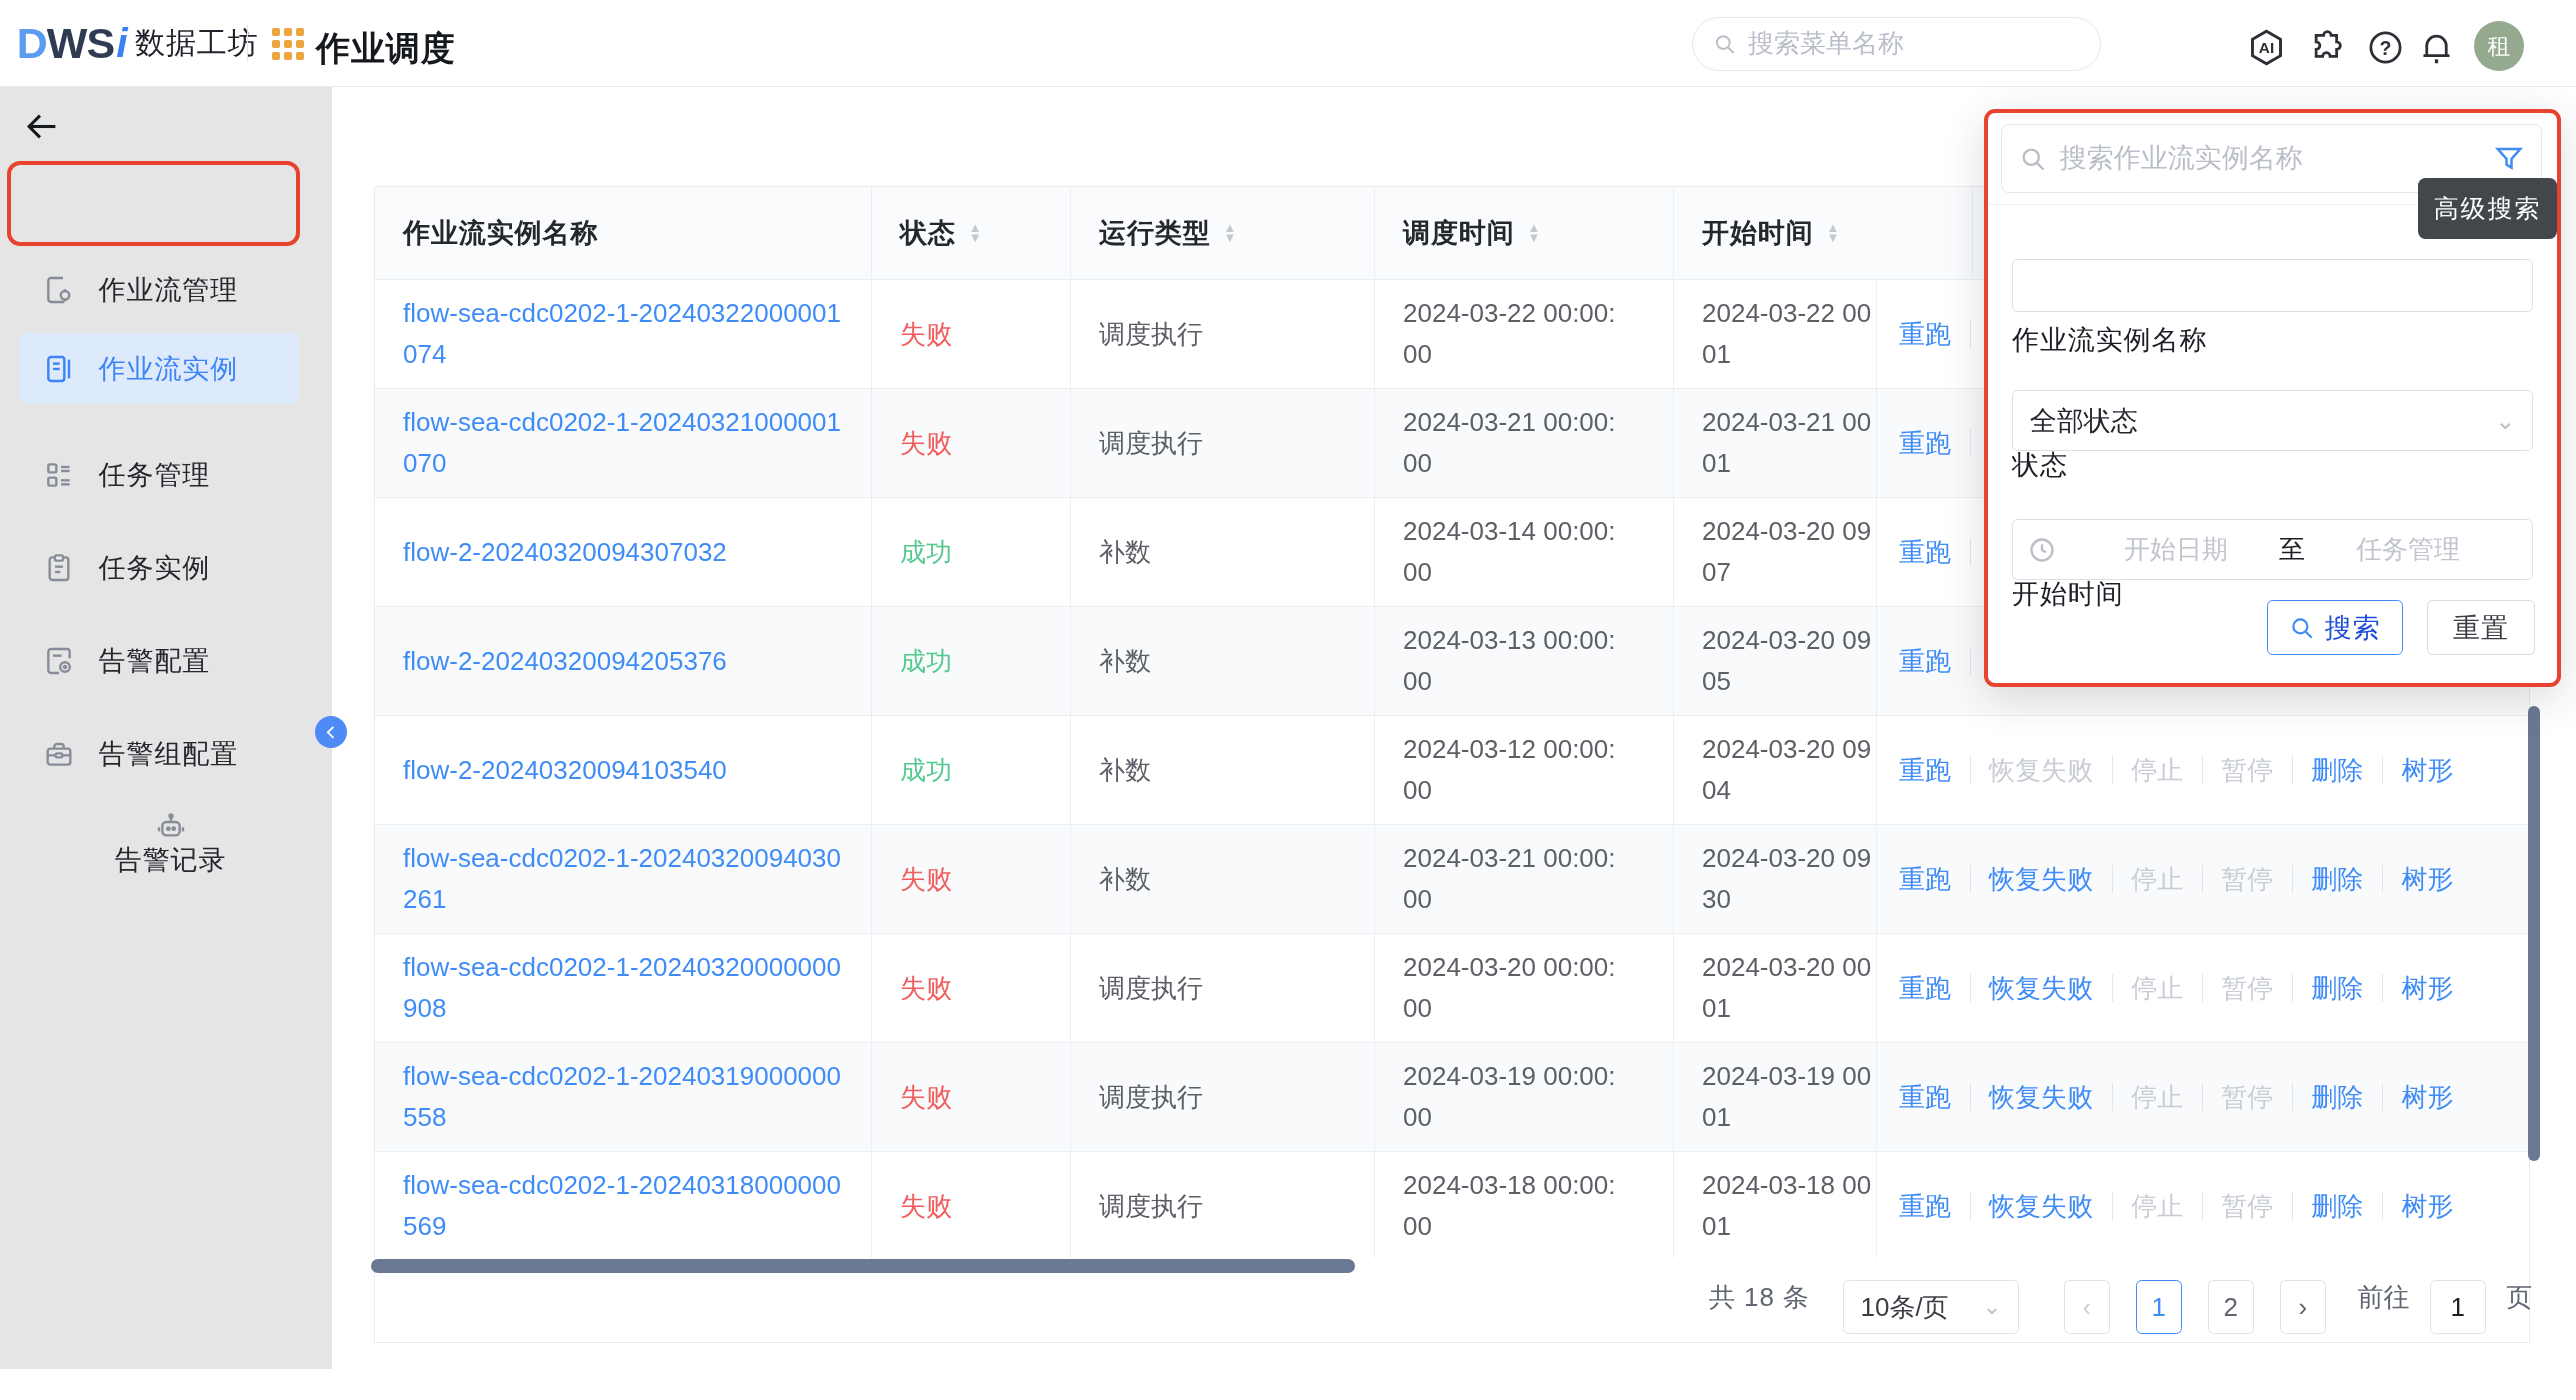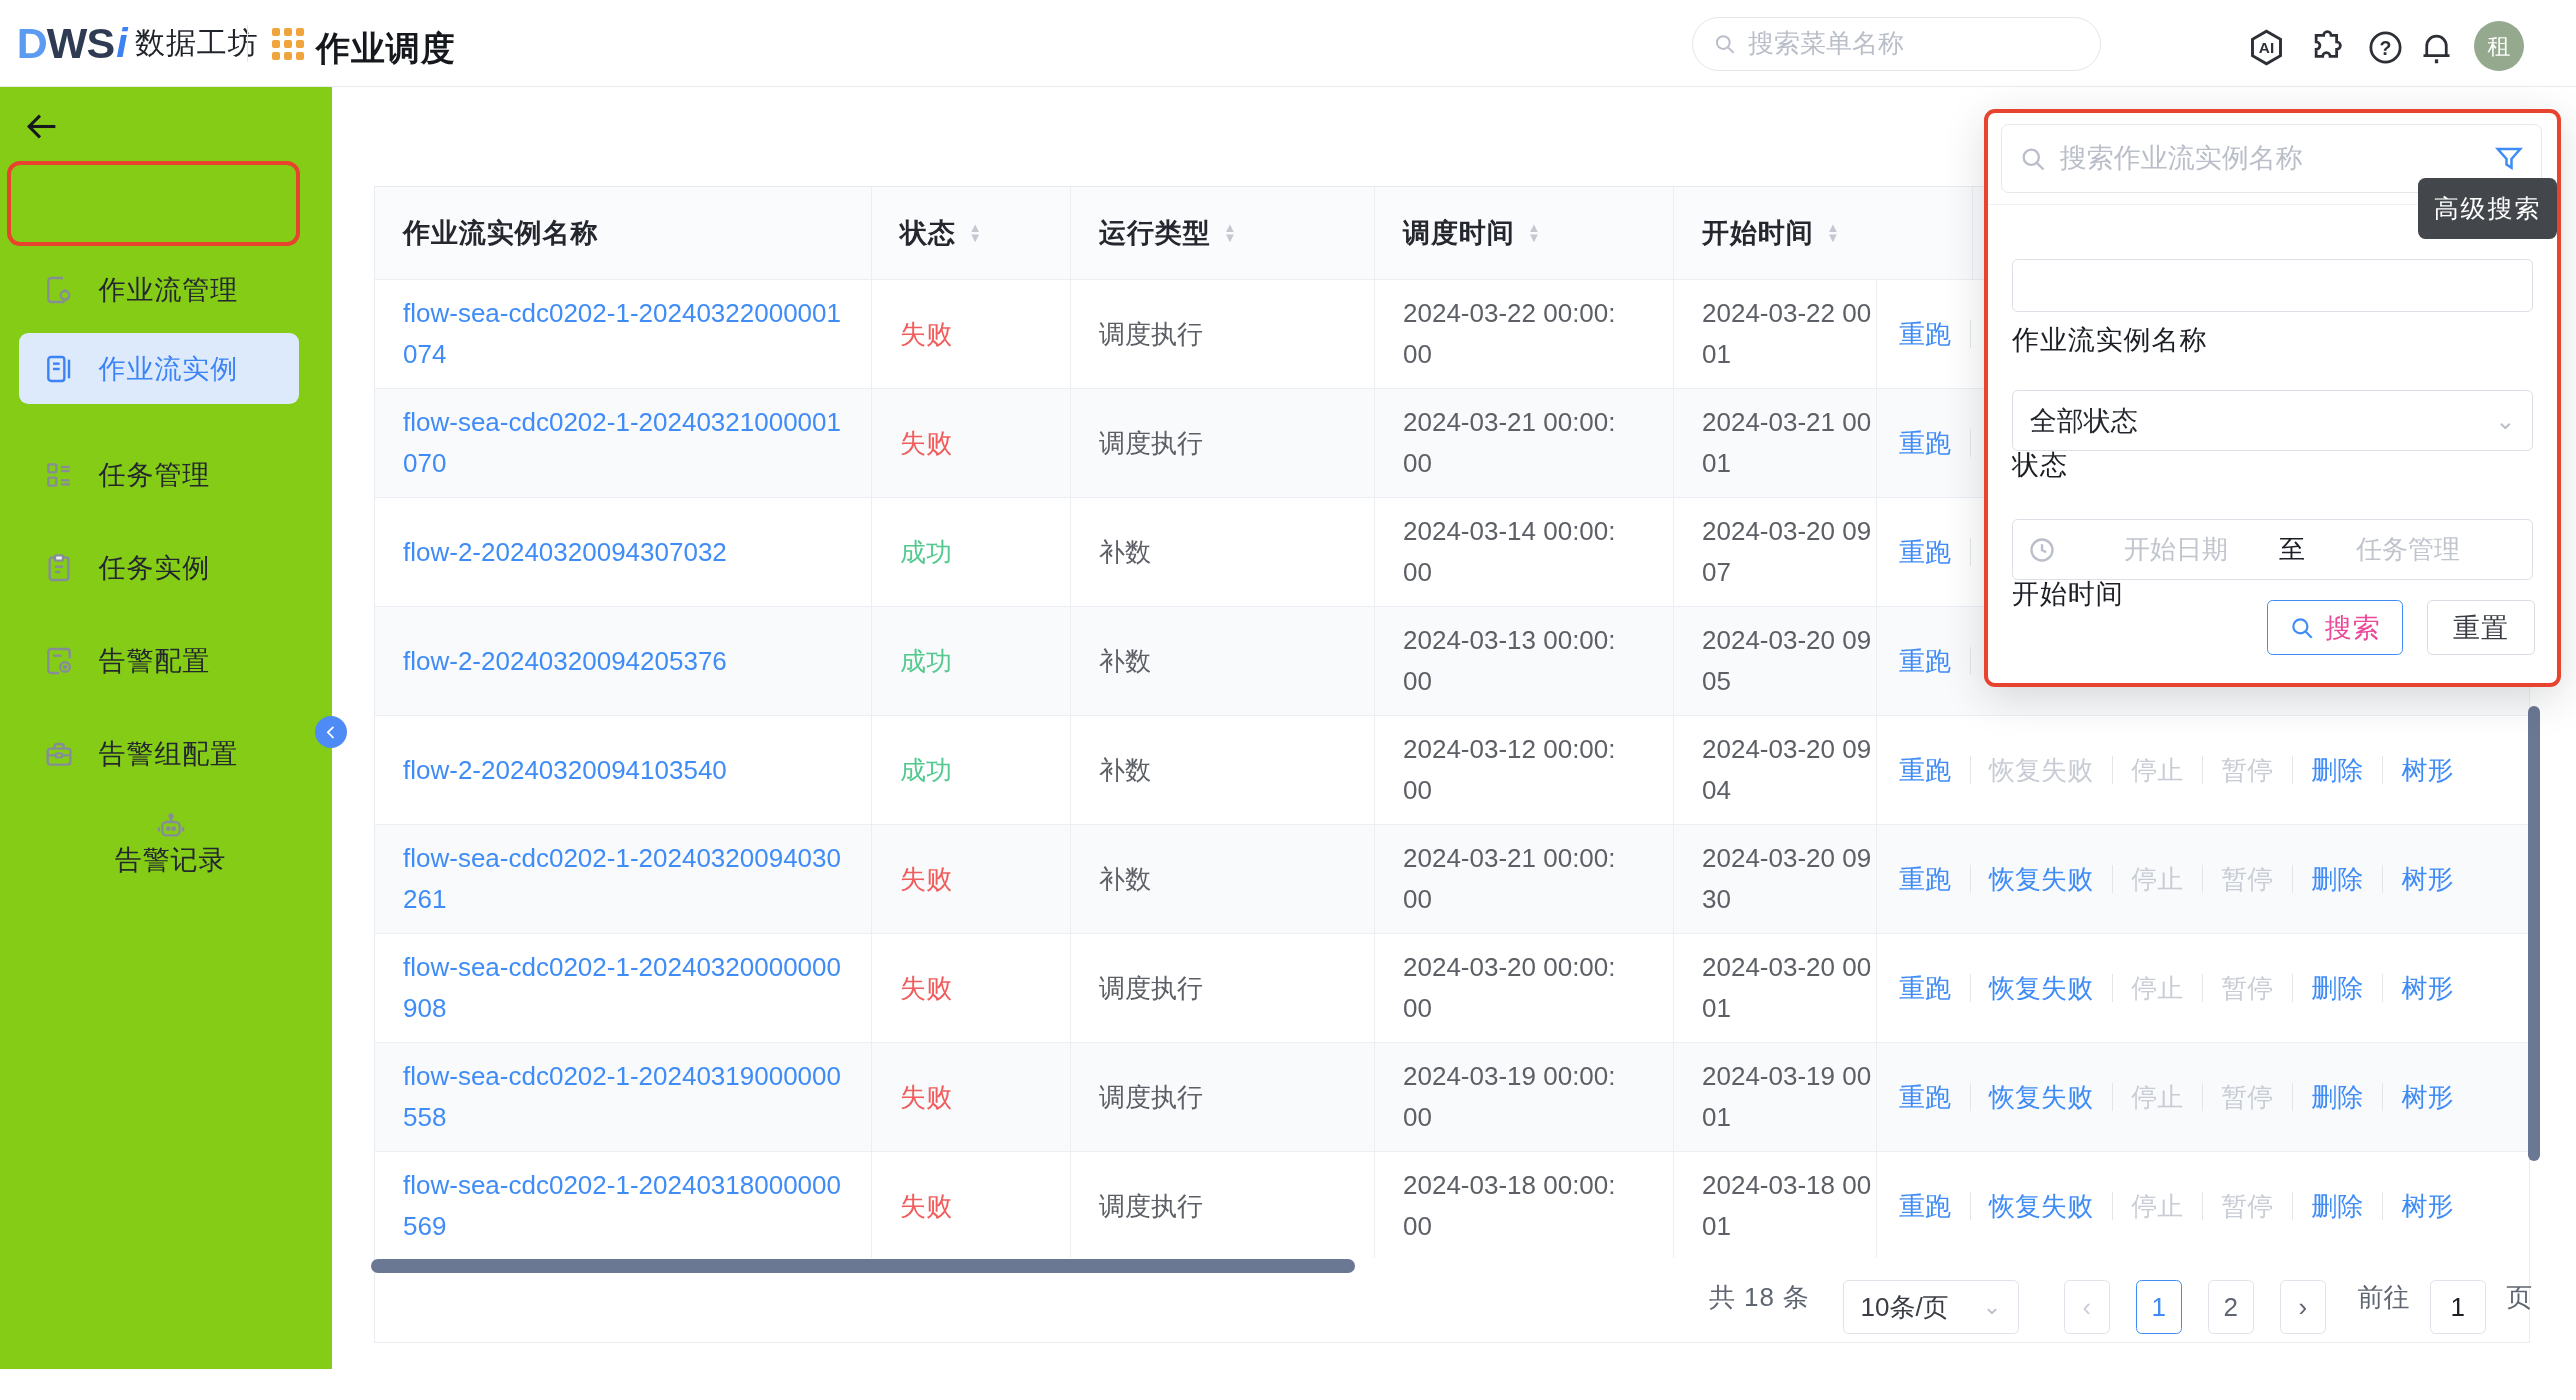--- a/index.html
+++ b/index.html
@@ -17,21 +17,21 @@
   .grid-icon { position:absolute; left:272px; top:28px; width:32px; height:32px; display:grid; grid-template-columns:repeat(3,1fr); grid-template-rows:repeat(3,1fr); gap:3.7px; }
   .grid-icon span { background:#f0a43c; border-radius:1.9px; }
   .app-title { position:absolute; left:316px; top:26px; font-size:34px; font-weight:700; color:#15181d; letter-spacing:0.9px; }
   .topbar-search { position:absolute; left:1692px; top:16.7px; width:409px; height:54px; border:1.9px solid #e3e6ea; border-radius:27px; display:flex; align-items:center; padding:0 20.4px; }
   .topbar-search input { border:none; outline:none; font-size:26px; color:#333; width:100%; background:transparent; margin-left:11px; }
   .topbar-search input::placeholder { color:#b9bec8; }
   .hicon { position:absolute; top:26px; width:43px; height:43px; display:flex; align-items:center; justify-content:center; color:#2c2f35; }
   .avatar { position:absolute; left:2474px; top:21.4px; width:50px; height:50px; border-radius:50%; background:#95a98f; color:#fff; font-size:23px; display:flex; align-items:center; justify-content:center; }
 
   
-  .sidebar { position:absolute; left:0; top:87px; width:332px; height:1282px; background:#84cc16; z-index:10; }
+  .sidebar { position:absolute; left:0; top:87px; width:332px; height:1282px; background:#e5e5e5; z-index:10; }
   .back-arrow { position:absolute; left:18.6px; top:16.7px; width:45px; height:45px; color:#15181d; display:flex; align-items:center; justify-content:center; }
   .side-item { position:absolute; left:18.6px; width:280px; height:71px; border-radius:9.3px; display:flex; align-items:center; color:#24272e; cursor:pointer; }
   .side-item .s-icon { width:32px; height:32px; margin-left:24px; color:#878d98; flex:0 0 auto; }
   .side-item .s-label { font-size:27px; margin-left:24px; letter-spacing:0.9px; }
   .side-item.active { background:#dceafb; color:#3c83f6; }
   .side-item.active .s-icon { color:#3c83f6; }
   .annot-side { position:absolute; left:7.4px; top:161px; width:293px; height:85px; border:4.6px solid #e8432e; border-radius:13px; z-index:40; pointer-events:none; }
   .collapse-btn { position:absolute; left:315px; top:629px; width:32px; height:32px; border-radius:50%; background:#4f8bf7; color:#fff; display:flex; align-items:center; justify-content:center; font-size:20.4px; z-index:20; }
 
   
@@ -80,21 +80,21 @@
   .p-input { position:absolute; left:24px; width:521px; border:0.9px solid #dcdfe5; border-radius:5.6px; background:#fff; outline:none; font-size:26px; padding:0 15px; color:#333; }
   .p-select { position:absolute; left:24px; top:277px; width:521px; height:61px; border:0.9px solid #dcdfe5; border-radius:5.6px; display:flex; align-items:center; justify-content:space-between; padding:0 16.7px; font-size:27px; color:#24272e; }
   .p-select .chev { color:#b9bec8; font-size:24px; }
   .p-date { position:absolute; left:24px; top:406px; width:521px; height:61px; border:0.9px solid #dcdfe5; border-radius:5.6px; display:flex; align-items:center; font-size:26px; color:#c0c4cc; padding:0 15px; }
   .p-date .clock { color:#b9bec8; margin-right:41px; }
   .p-date .d-start { width:158px; text-align:center; }
   .p-date .d-sep { color:#1b1e24; margin:0 24px; }
   .p-date .d-end { width:158px; text-align:center; }
   .p-btns { position:absolute; left:0; top:487px; width:100%; display:flex; justify-content:flex-end; padding-right:22px; }
   .btn { height:55px; border-radius:5.6px; display:flex; align-items:center; justify-content:center; font-size:27px; letter-spacing:0.9px; cursor:pointer; }
-  .btn-search { width:136px; border:1.9px solid #3f8cf7; color:#ec4899; margin-right:24px; }
+  .btn-search { width:136px; border:1.9px solid #3f8cf7; color:#1d4ed8; margin-right:24px; }
   .btn-search svg { margin-right:9.3px; }
   .btn-reset { width:108px; border:0.9px solid #d8dbe1; color:#3a3d43; }
 
   svg { display:block; }
 </style>
 </head>
 <body>
 
 <div class="page">
 

